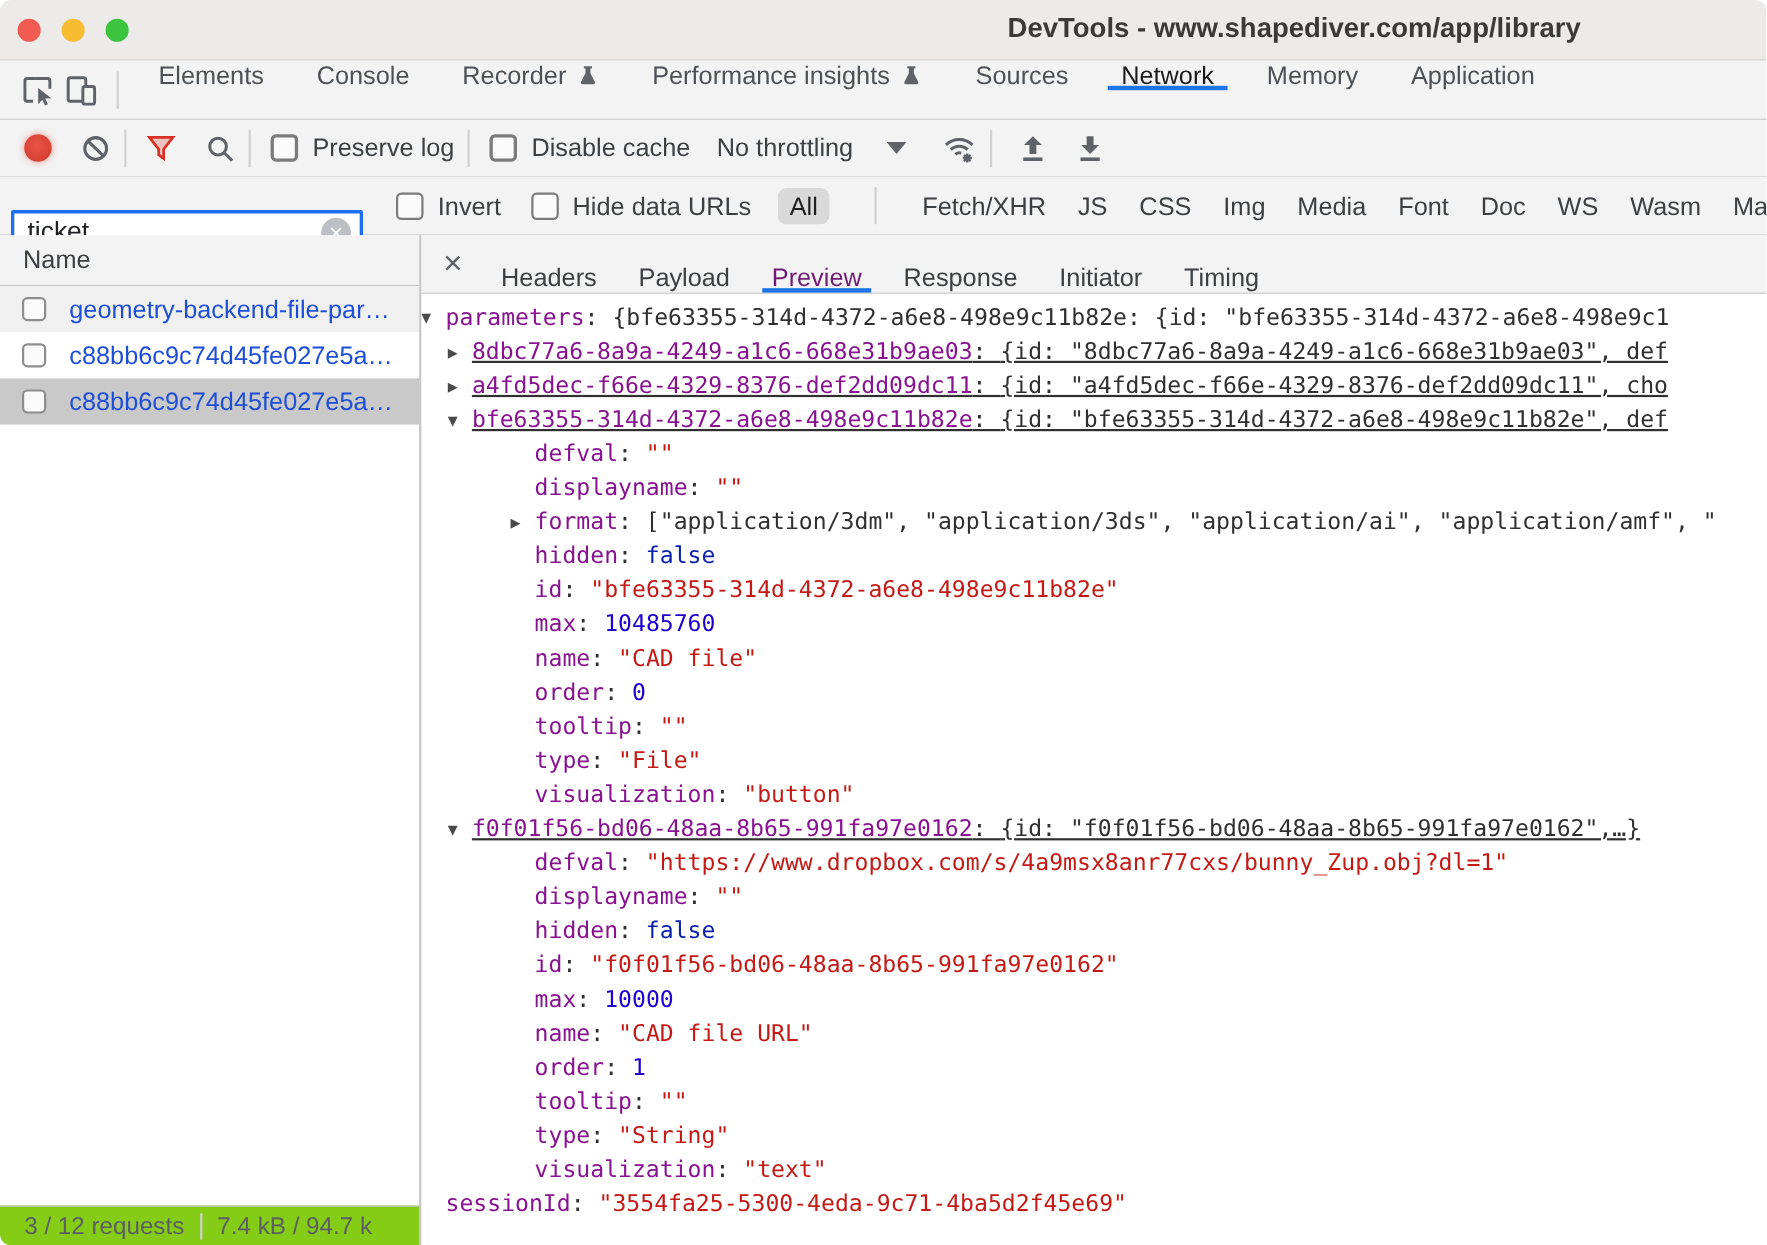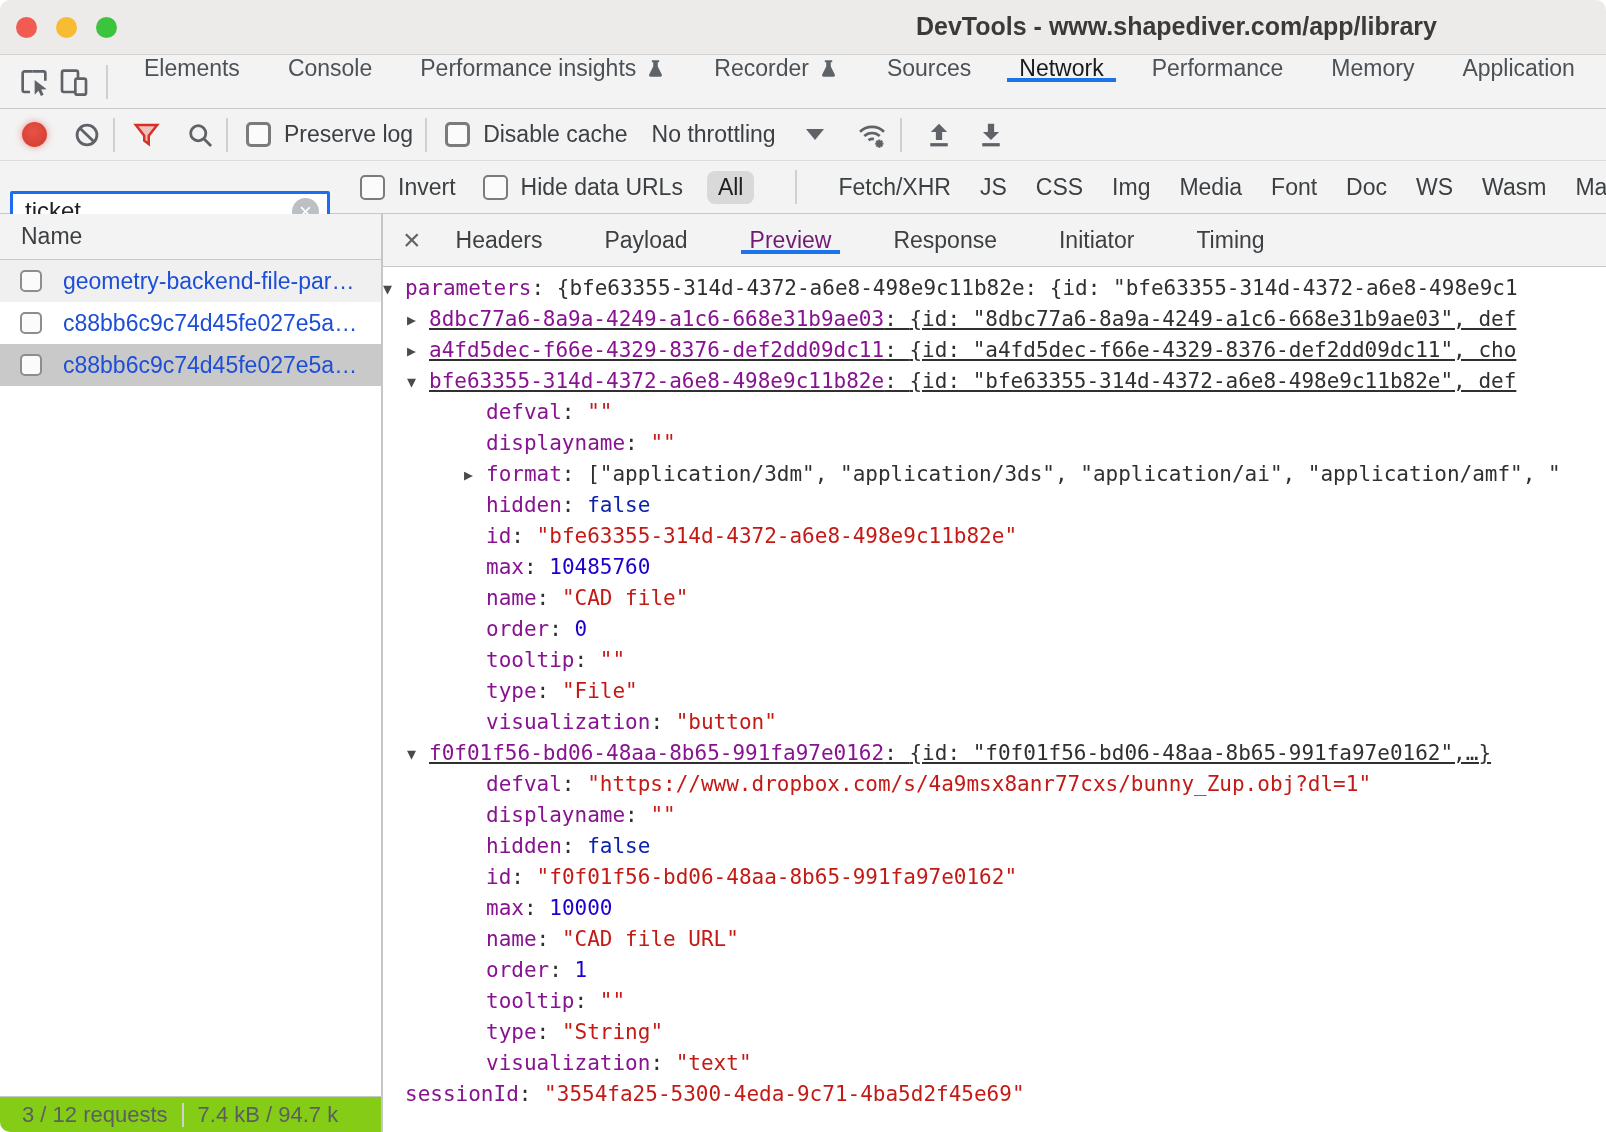--- a/index.html
+++ b/index.html
@@ -121,45 +121,42 @@
     </div>
     <div class="vdiv"></div>
     <div id="main-tabs" style="display:flex; align-items:flex-start;">
         <div class="tab">
           <span>Elements</span>
         </div>
         <div class="tab">
           <span>Console</span>
         </div>
         <div class="tab">
+          <span>Recorder</span>
+          <span>
+            <svg width="21" height="24" viewBox="0 0 24 24">
+              <path d="M9.4 3 h5.2 v6.2 l4.6 9.2 c.6 1.3 -.3 2.4 -1.7 2.4 H6.5 c-1.4 0 -2.3 -1.1 -1.7 -2.4 l4.6 -9.2 Z" fill="#5f6368"></path>
+              <rect x="7.8" y="2" width="8.4" height="2.2" fill="#5f6368"></rect>
+            </svg>
+          </span>
+        </div>
+        <div class="tab">
           <span>Performance insights</span>
           <span>
             <svg width="21" height="24" viewBox="0 0 24 24">
               <path d="M9.4 3 h5.2 v6.2 l4.6 9.2 c.6 1.3 -.3 2.4 -1.7 2.4 H6.5 c-1.4 0 -2.3 -1.1 -1.7 -2.4 l4.6 -9.2 Z" fill="#5f6368"></path>
               <rect x="7.8" y="2" width="8.4" height="2.2" fill="#5f6368"></rect>
             </svg>
           </span>
         </div>
         <div class="tab">
-          <span>Recorder</span>
-          <span>
-            <svg width="21" height="24" viewBox="0 0 24 24">
-              <path d="M9.4 3 h5.2 v6.2 l4.6 9.2 c.6 1.3 -.3 2.4 -1.7 2.4 H6.5 c-1.4 0 -2.3 -1.1 -1.7 -2.4 l4.6 -9.2 Z" fill="#5f6368"></path>
-              <rect x="7.8" y="2" width="8.4" height="2.2" fill="#5f6368"></rect>
-            </svg>
-          </span>
-        </div>
-        <div class="tab">
           <span>Sources</span>
         </div>
         <div class="tab active">
           <span>Network</span>
-        </div>
-        <div class="tab">
-          <span>Performance</span>
         </div>
         <div class="tab">
           <span>Memory</span>
         </div>
         <div class="tab">
           <span>Application</span>
         </div>
       </div>
   </div>
 
@@ -274,21 +271,21 @@
       <div class="left-status">
         <span class="ls-pad">3 / 12 requests</span>
         <div class="vdiv"></div>
         <span>7.4 kB / 94.7 k</span>
       </div>
     </div>
 
     <div class="right">
       <div class="ptabs">
         <span class="pclose">×</span>
-        <div id="preview-tabs" style="display:flex; align-items:center;gap:24px;">
+        <div id="preview-tabs" style="display:flex; align-items:flex-end;">
             <div class="ptab">Headers</div>
             <div class="ptab">Payload</div>
             <div class="ptab active">Preview</div>
             <div class="ptab">Response</div>
             <div class="ptab">Initiator</div>
             <div class="ptab">Timing</div>
           </div>
       </div>
       <div id="json-tree" class="tree">
           <div class="trow l1"><span class="arrow">▼</span><span class="tkey">parameters</span><span class="p-plain">: </span><span class="p-plain">{bfe63355-314d-4372-a6e8-498e9c11b82e: {id: "bfe63355-314d-4372-a6e8-498e9c1</span></div>

